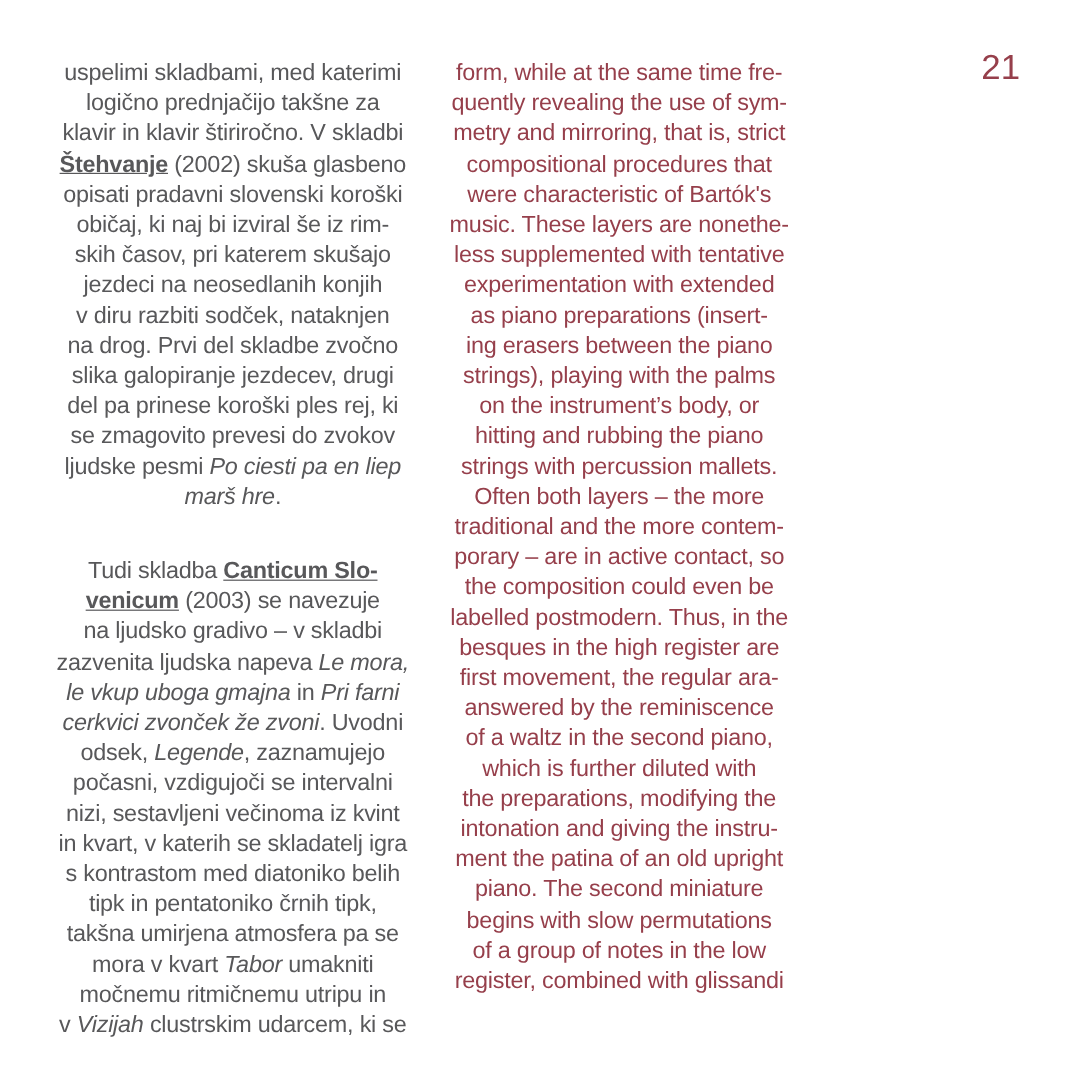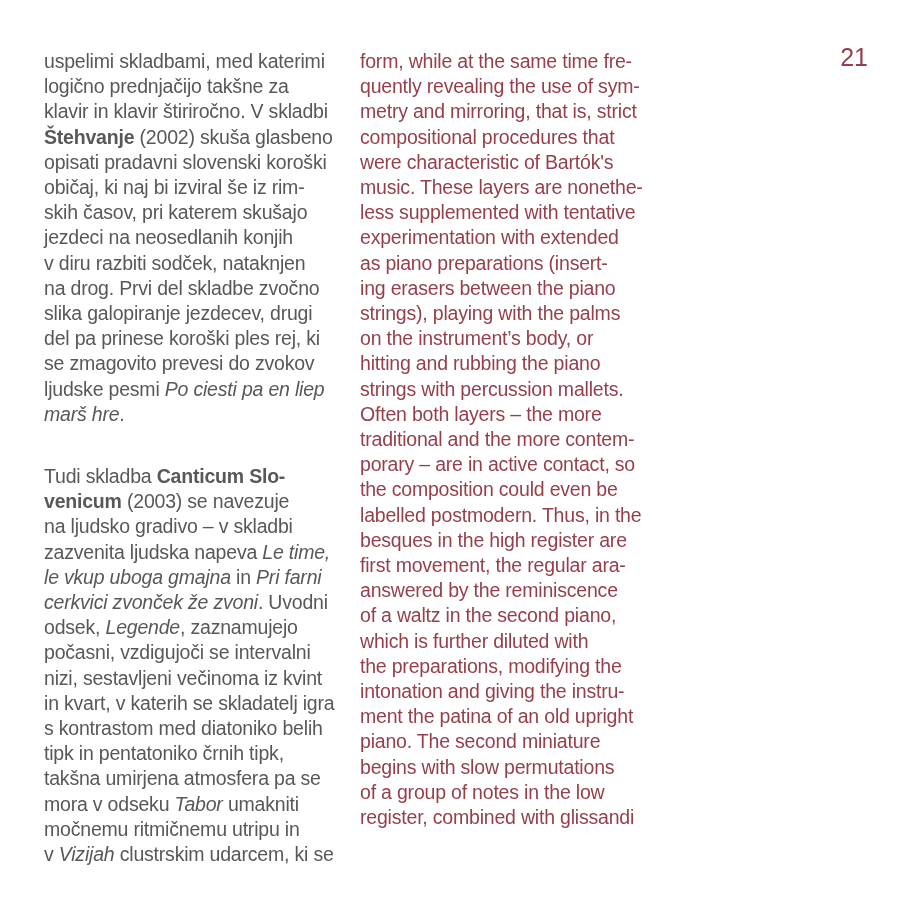--- a/index.html
+++ b/index.html
@@ -13,31 +13,32 @@
     width: 900px; height: 900px;
     background: var(--background, #ffffff);
     overflow: hidden;
   }
   .column {
     position: absolute;
     top: 49px;
     font-size: 19.5px;
     line-height: 25.2px;
     letter-spacing: -0.2px;
+    text-align: center;
   }
   .column-left  { left: 44px;  width: 300px; color: var(--body-text, #58585a); }
   .column-right { left: 360px; width: 312px; color: var(--accent-text, #963f4b); }
   .paragraph + .paragraph { margin-top: 37px; }
   .line { white-space: nowrap; }
-  .bold { font-weight: bold; }
+  .bold { font-weight: bold; text-decoration: underline; }
   .italic { font-style: italic; }
   .page-number {
     position: absolute;
-    top: 45px; right: 32px;
-    font-size: 25px;
+    top: 45px; right: 50px;
+    font-size: 29px;
     line-height: 25px;
     color: var(--accent-text, #963f4b);
   }
 </style>
 </head>
 <body style="--background: #ffffff; --body-text: #58585a; --accent-text: #963f4b;">
 
 <div class="page">
   <div class="page-number">21</div>
 
@@ -56,31 +57,31 @@
         <div class="line"><span>slika galopiranje jezdecev, drugi</span></div>
         <div class="line"><span>del pa prinese koroški ples rej, ki</span></div>
         <div class="line"><span>se zmagovito prevesi do zvokov</span></div>
         <div class="line"><span>ljudske pesmi </span><span class="italic">Po ciesti pa en liep</span></div>
         <div class="line"><span class="italic">marš hre</span><span>.</span></div>
       </div>
       <div class="paragraph">
         <div class="line"><span>Tudi skladba </span><span class="bold">Canticum Slo-</span></div>
         <div class="line"><span class="bold">venicum</span><span> (2003) se navezuje</span></div>
         <div class="line"><span>na ljudsko gradivo – v skladbi</span></div>
-        <div class="line"><span>zazvenita ljudska napeva </span><span class="italic">Le time,</span></div>
+        <div class="line"><span>zazvenita ljudska napeva </span><span class="italic">Le mora,</span></div>
         <div class="line"><span class="italic">le vkup uboga gmajna</span><span> in </span><span class="italic">Pri farni</span></div>
         <div class="line"><span class="italic">cerkvici zvonček že zvoni</span><span>. Uvodni</span></div>
         <div class="line"><span>odsek, </span><span class="italic">Legende</span><span>, zaznamujejo</span></div>
         <div class="line"><span>počasni, vzdigujoči se intervalni</span></div>
         <div class="line"><span>nizi, sestavljeni večinoma iz kvint</span></div>
         <div class="line"><span>in kvart, v katerih se skladatelj igra</span></div>
         <div class="line"><span>s kontrastom med diatoniko belih</span></div>
         <div class="line"><span>tipk in pentatoniko črnih tipk,</span></div>
         <div class="line"><span>takšna umirjena atmosfera pa se</span></div>
-        <div class="line"><span>mora v odseku </span><span class="italic">Tabor</span><span> umakniti</span></div>
+        <div class="line"><span>mora v kvart </span><span class="italic">Tabor</span><span> umakniti</span></div>
         <div class="line"><span>močnemu ritmičnemu utripu in</span></div>
         <div class="line"><span>v </span><span class="italic">Vizijah</span><span> clustrskim udarcem, ki se</span></div>
       </div>
     </div>
 
   <div class="column column-right">
       <div class="paragraph">
         <div class="line"><span>form, while at the same time fre-</span></div>
         <div class="line"><span>quently revealing the use of sym-</span></div>
         <div class="line"><span>metry and mirroring, that is, strict</span></div>

